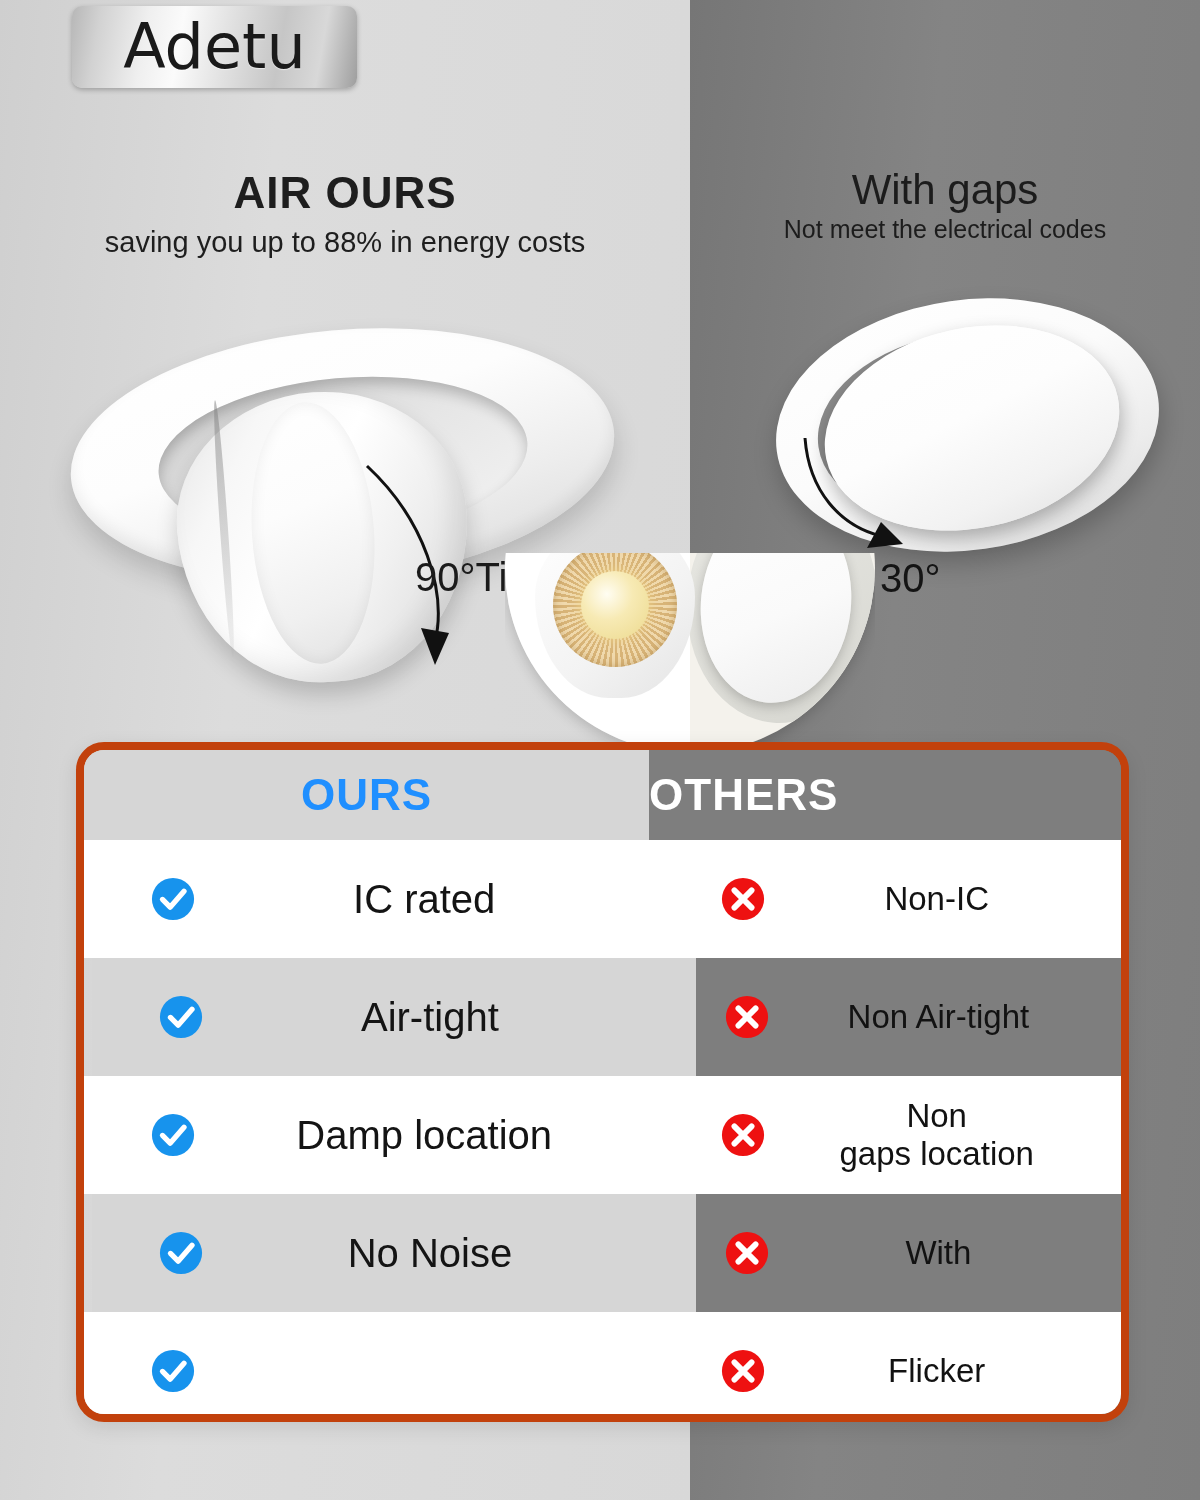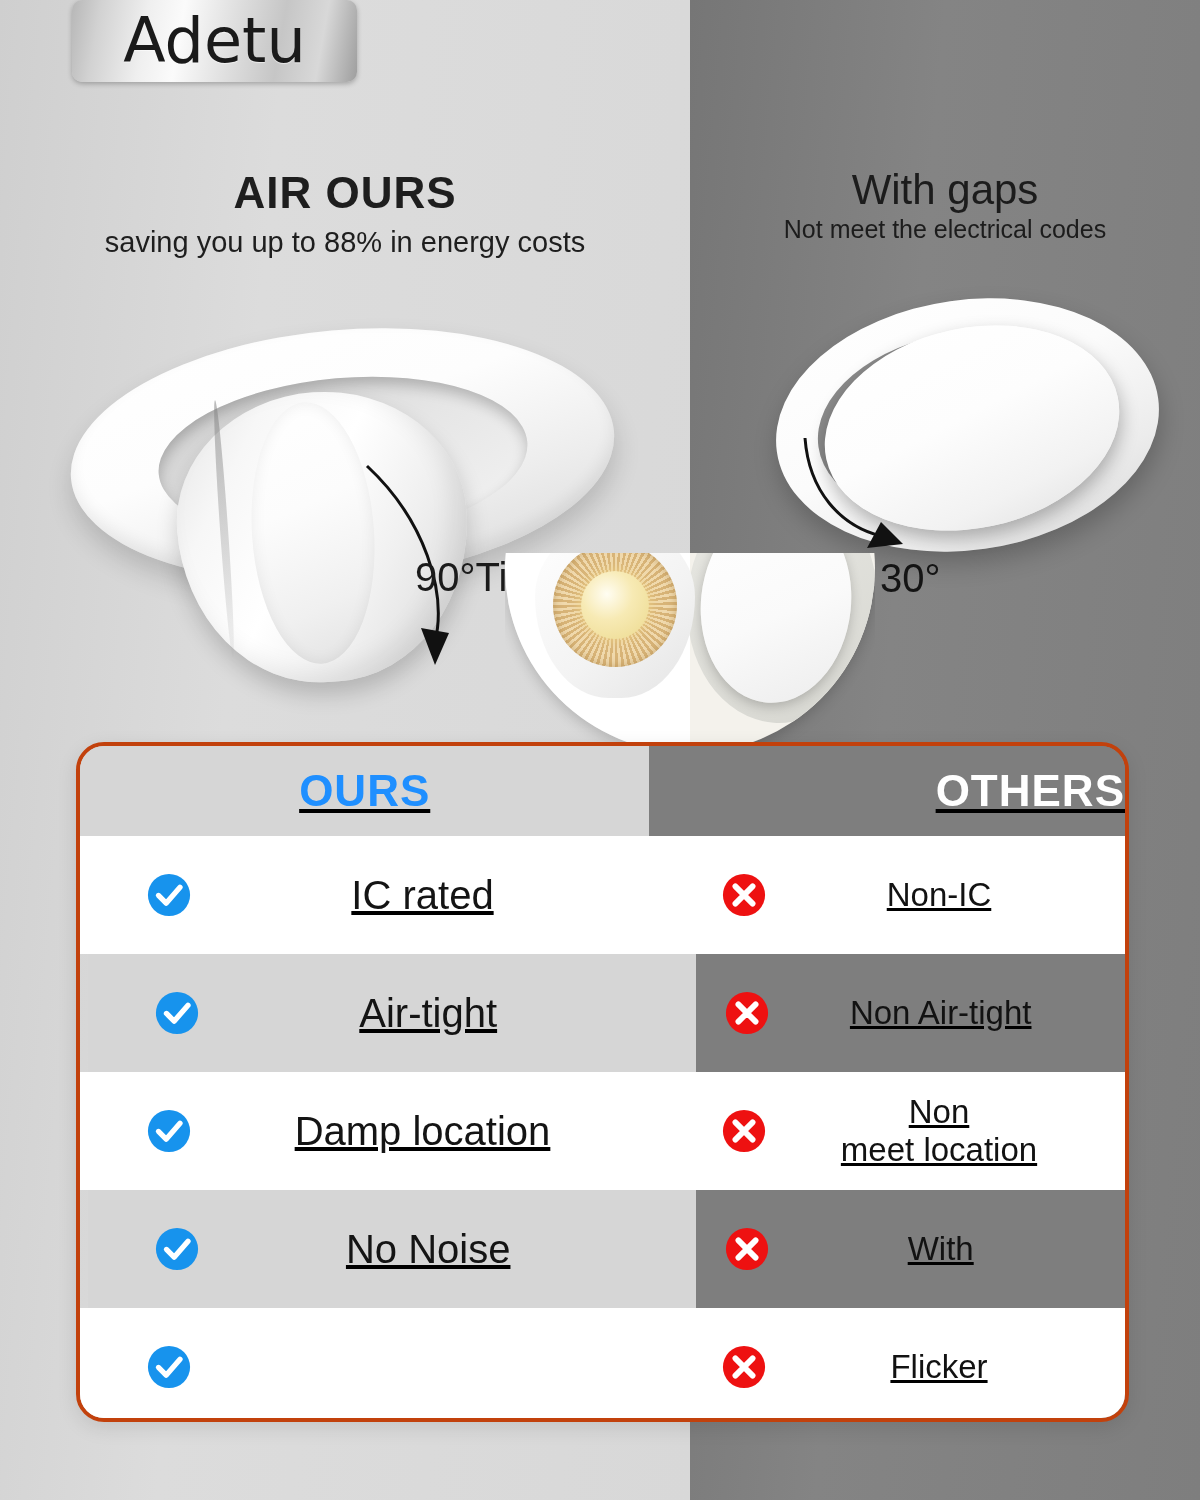--- a/index.html
+++ b/index.html
@@ -16,21 +16,21 @@
     position: absolute; left: 0; top: 0; width: 690px; height: 1500px;
     background: linear-gradient(95deg, #cfcfcf 0%, #dcdcdc 35%, #d8d8d8 100%);
   }
   .bg-right {
     position: absolute; left: 690px; top: 0; width: 510px; height: 1500px;
     background: linear-gradient(95deg, #767676 0%, #848484 40%, #7e7e7e 100%);
   }
 
   
   .logo-plate {
-    position: absolute; left: 72px; top: 0; width: 285px; height: 82px;
+    position: absolute; left: 72px; top: 6px; width: 285px; height: 82px;
     border-radius: 10px;
     background: linear-gradient(100deg,#b7b7b7 0%,#d2d2d2 10%,#efefef 26%,#fbfbfb 38%,
                 #e0e0e0 55%,#c6c6c6 72%,#d8d8d8 86%,#9e9e9e 100%);
     box-shadow: 0 2px 5px rgba(0,0,0,.25);
     display: flex; align-items: center; justify-content: center;
   }
   .logo-text {
     font-size: 62px; font-weight: 400; color: #1a1a1a;
     letter-spacing: 0px; line-height: 1;
     text-shadow: 0 1px 1px rgba(255,255,255,.6);
@@ -180,32 +180,31 @@
   .diffuser-shell {
     position: absolute; left: 182px; top: 100px; width: 190px; height: 240px;
     border-radius: 50%;
     background: linear-gradient(150deg,#e9e9e4,#d6d6d0);
     transform: rotate(4deg);
   }
 
   
   .card {
     position: absolute; left: 76px; top: 742px; width: 1053px; height: 680px;
-    border: 4px solid #c2410c; border-radius: 28px; overflow: hidden;
+    border: 8px solid #c2410c; border-radius: 28px; overflow: hidden;
     box-shadow: 0 6px 20px rgba(0,0,0,.10);
-    text-decoration: underline;
   }
   .card-head { display: flex; height: 90px; }
   .card-head .cell-l {
     width: 613px; background: #d6d6d6;
     display: flex; align-items: center; justify-content: center;
   }
   .card-head .cell-r {
     width: 512px; background: #7e7e7e;
-    display: flex; align-items: center; justify-content: flex-end;
+    display: flex; align-items: center; justify-content: flex-start;
   }
   .head-ours {
     font-size: 44px; font-weight: 700; color: #1f8fff; letter-spacing: 1px;
   }
   .head-others {
     font-size: 44px; font-weight: 700; color: #ffffff; letter-spacing: 1px;
   }
 
   .row { display: flex; height: 118px; }
   .row .side-l {
@@ -339,21 +338,21 @@
         <path d="M13 24.5 L21 32.5 L35.5 16" fill="none" stroke="#fff" stroke-width="5.5" stroke-linecap="round" stroke-linejoin="round"></path>
       </svg>
       <span class="row-label-l">Damp location</span>
     </div>
     <div class="side-r">
       <svg class="badge" viewBox="0 0 48 48">
         <circle cx="24" cy="24" r="22" fill="#ee1111"></circle>
         <path d="M15 15 L33 33 M33 15 L15 33" fill="none" stroke="#fff" stroke-width="6" stroke-linecap="round"></path>
       </svg>
       <span class="row-label-r" style="white-space:pre-line">Non
-meet location</span>
+gaps location</span>
     </div>
   </div>
 
   <div class="row even">
     <div class="side-l">
       <svg class="badge" viewBox="0 0 48 48">
         <circle cx="24" cy="24" r="22" fill="#1793ed"></circle>
         <path d="M13 24.5 L21 32.5 L35.5 16" fill="none" stroke="#fff" stroke-width="5.5" stroke-linecap="round" stroke-linejoin="round"></path>
       </svg>
       <span class="row-label-l">No Noise</span>

